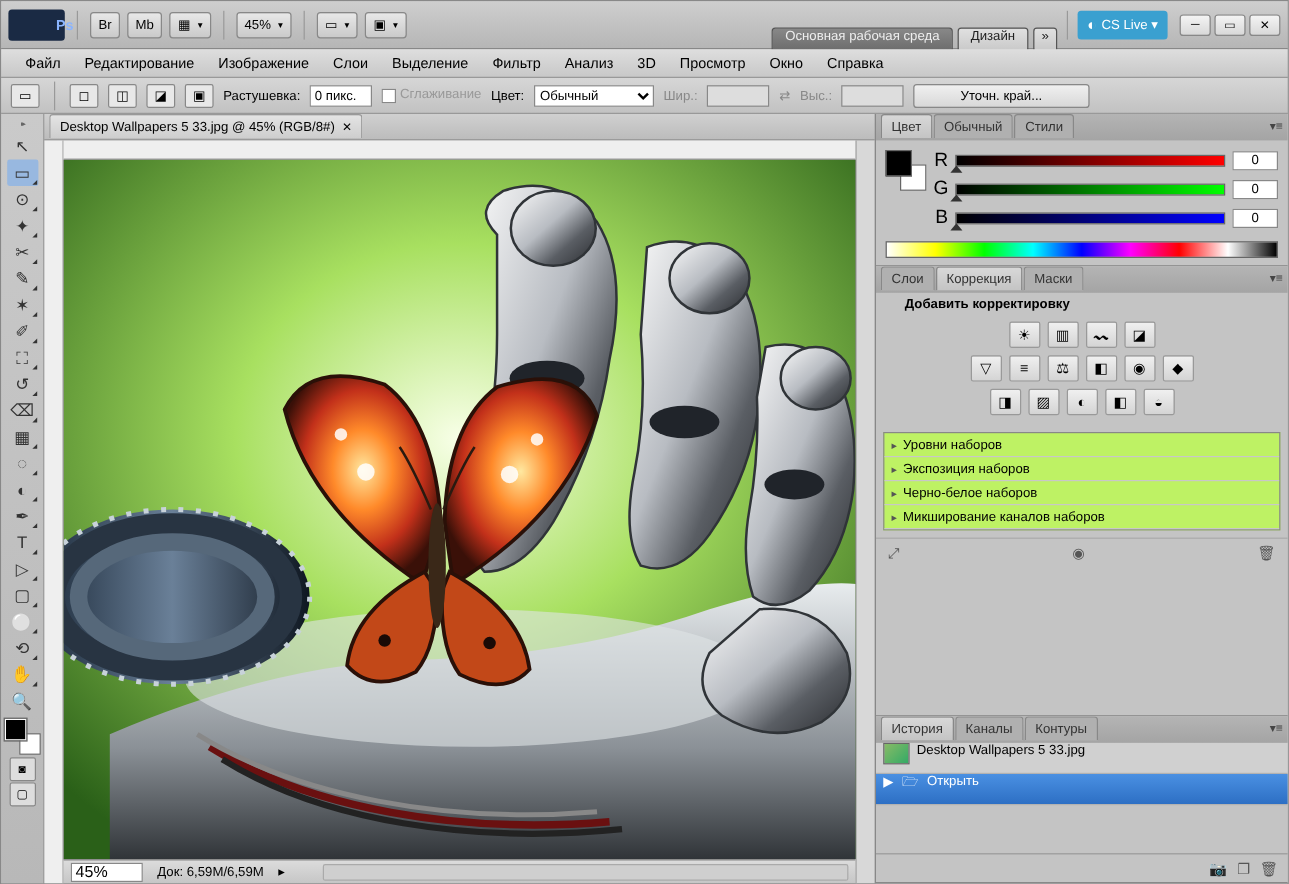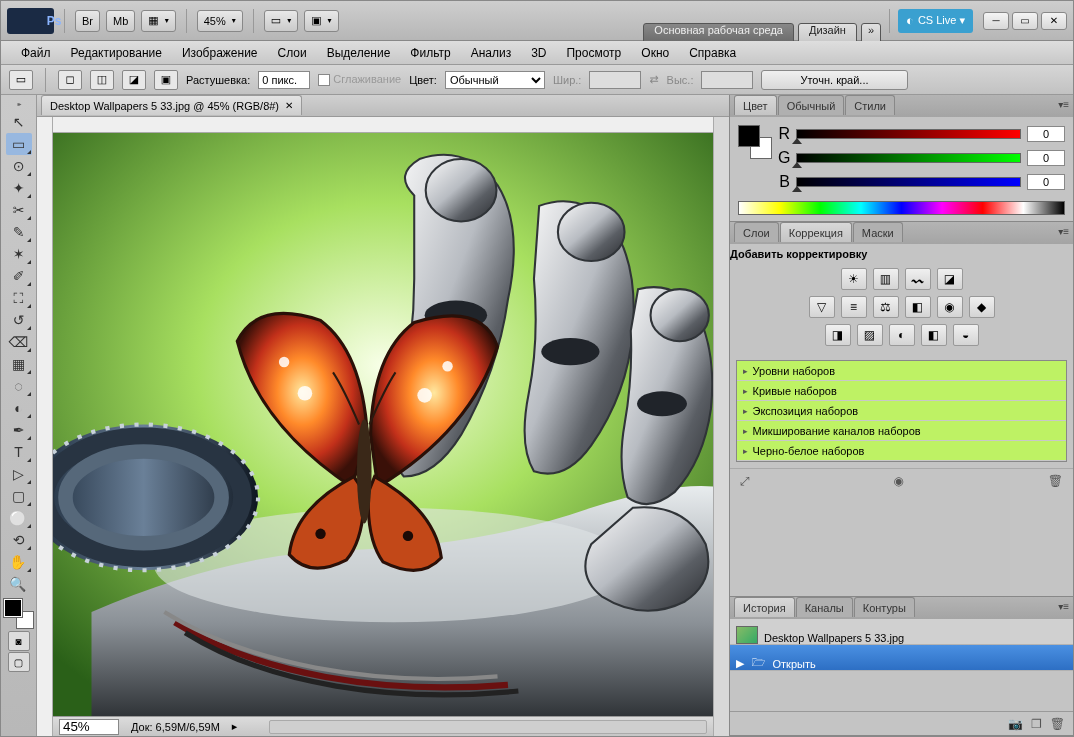--- a/index.html
+++ b/index.html
@@ -83,33 +83,33 @@
 .slider-row label { width:12px; text-align:right; }
 .slider-track { flex:1; height:10px; border:1px solid #666; position:relative; cursor:pointer; }
 .slider-track.r { background:linear-gradient(to right,#000,#f00); }
 .slider-track.g { background:linear-gradient(to right,#000,#0f0); }
 .slider-track.b { background:linear-gradient(to right,#000,#00f); }
 .slider-thumb { position:absolute; left:0; top:8px; width:0; height:0; border-left:5px solid transparent; border-right:5px solid transparent; border-bottom:6px solid #333; margin-left:-5px; }
 .slider-val { width:38px; height:16px; border:1px solid #888; background:#fff; font-size:11px; text-align:center; }
 .hue-strip { height:14px; margin:2px 8px 6px 8px; background:linear-gradient(to right,#fff,#ff0,#0f0,#0ff,#00f,#f0f,#f00,#fff,#000); border:1px solid #666; cursor:pointer; }
 
 
-.adj-title { font-size:11px; font-weight:bold; padding:4px 0; }
+.adj-title { font-size:11px; font-weight:bold; padding:4px 24px; }
 .adj-icon-rows { display:flex; flex-direction:column; gap:6px; align-items:center; padding:4px 0 8px 0; }
 .adj-icon-row { display:flex; gap:6px; }
 .adj-icon { width:26px; height:22px; background:linear-gradient(#f0f0f0,#d4d4d4); border:1px solid #999; border-radius:2px; display:flex; align-items:center; justify-content:center; font-size:12px; cursor:pointer; }
 .preset-list { margin:6px; border:1px solid #888; background:#bef264; }
 .preset-item { height:20px; display:flex; align-items:center; padding:0 6px; font-size:11px; border-bottom:1px solid #c8c8c8; cursor:pointer; gap:5px; }
 .preset-item::before { content:"▸"; font-size:9px; color:#555; }
 .adj-bottom-icons { height:24px; display:flex; align-items:center; justify-content:space-between; padding:0 10px; border-top:1px solid #aaa; }
 .adj-bottom-icons span { font-size:12px; color:#555; cursor:pointer; }
 
 
 .hist-body { padding:0; }
-.hist-item { height:26px; display:flex; align-items:flex-end; gap:6px; padding:0 6px; font-size:11px; border-bottom:1px solid #b2b2b2; cursor:pointer; }
+.hist-item { height:26px; display:flex; align-items:flex-start; gap:6px; padding:0 6px; font-size:11px; border-bottom:1px solid #b2b2b2; cursor:pointer; }
 .hist-item.doc { background:#d0d0d0; }
 .hist-item.active { background:linear-gradient(#4a90e2,#2d6fc4); color:#fff; }
 .hist-thumb { width:22px; height:18px; background:linear-gradient(135deg,#8b6,#3a6); border:1px solid #666; }
 .hist-icon-open { width:16px; height:14px; display:flex; align-items:center; justify-content:center; font-size:11px; }
 .hist-bottom { height:24px; display:flex; justify-content:flex-end; align-items:center; padding:0 8px; gap:8px; border-top:1px solid #999; }
 .hist-bottom span { font-size:12px; color:#555; cursor:pointer; }
 
 .chk { width:12px; height:12px; border:1px solid #888; background:#fff; display:inline-block; vertical-align:middle; margin-right:3px; }
 </style>
 </head>
@@ -385,24 +385,23 @@
           <div class="adj-icon-row">
             <div class="adj-icon">◨</div>
             <div class="adj-icon">▨</div>
             <div class="adj-icon">◐</div>
             <div class="adj-icon">◧</div>
             <div class="adj-icon">◒</div>
           </div>
         </div>
         <div class="preset-list">
           <div class="preset-item">Уровни наборов</div>
-          <div class="preset-item">Кривые наборов</div>
           <div class="preset-item">Экспозиция наборов</div>
+          <div class="preset-item">Черно-белое наборов</div>
           <div class="preset-item">Микширование каналов наборов</div>
-          <div class="preset-item">Черно-белое наборов</div>
         </div>
         <div class="adj-bottom-icons">
           <span>⤢</span>
           <span>◉</span>
           <span>🗑</span>
         </div>
       </div>
 
       <div class="panel">
         <div class="panel-tabs">

